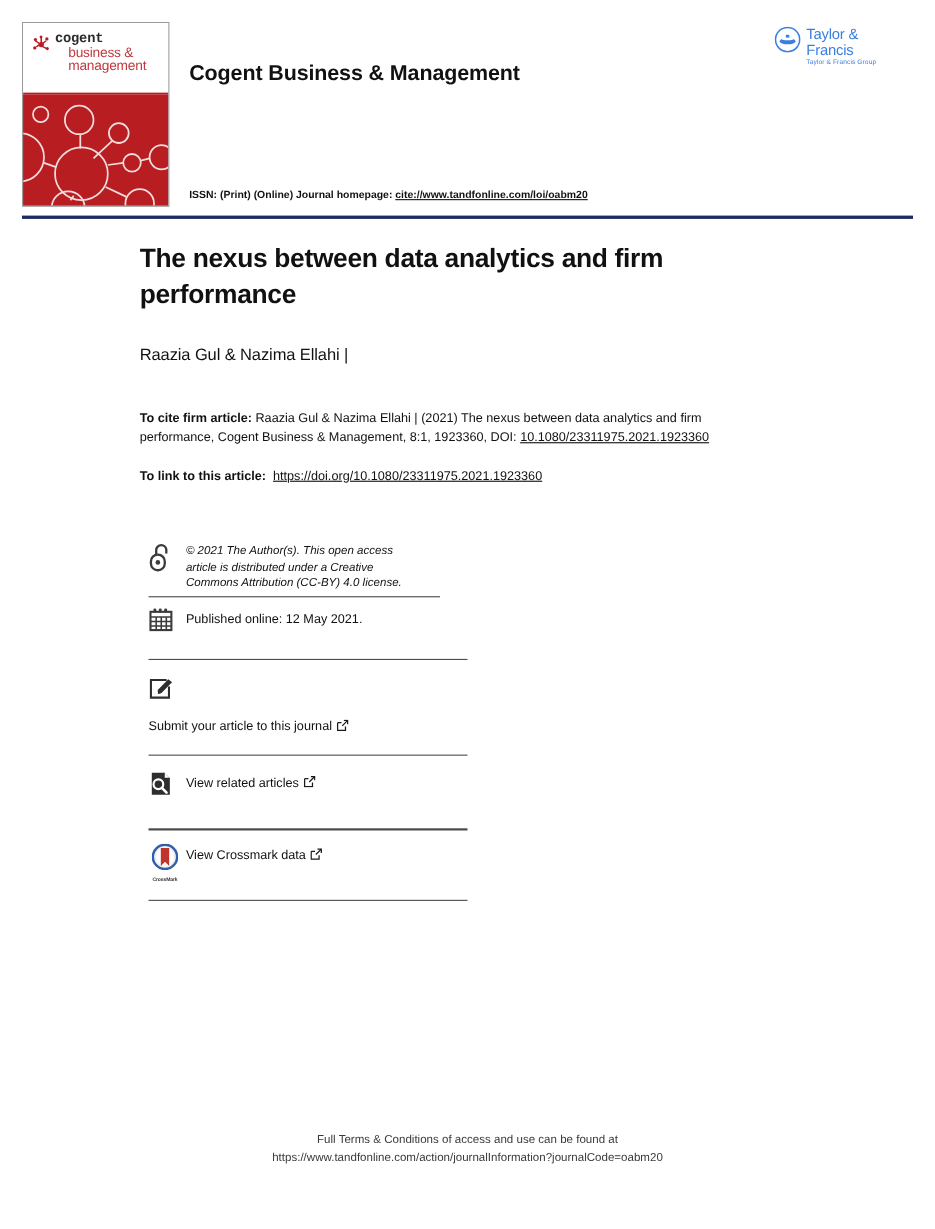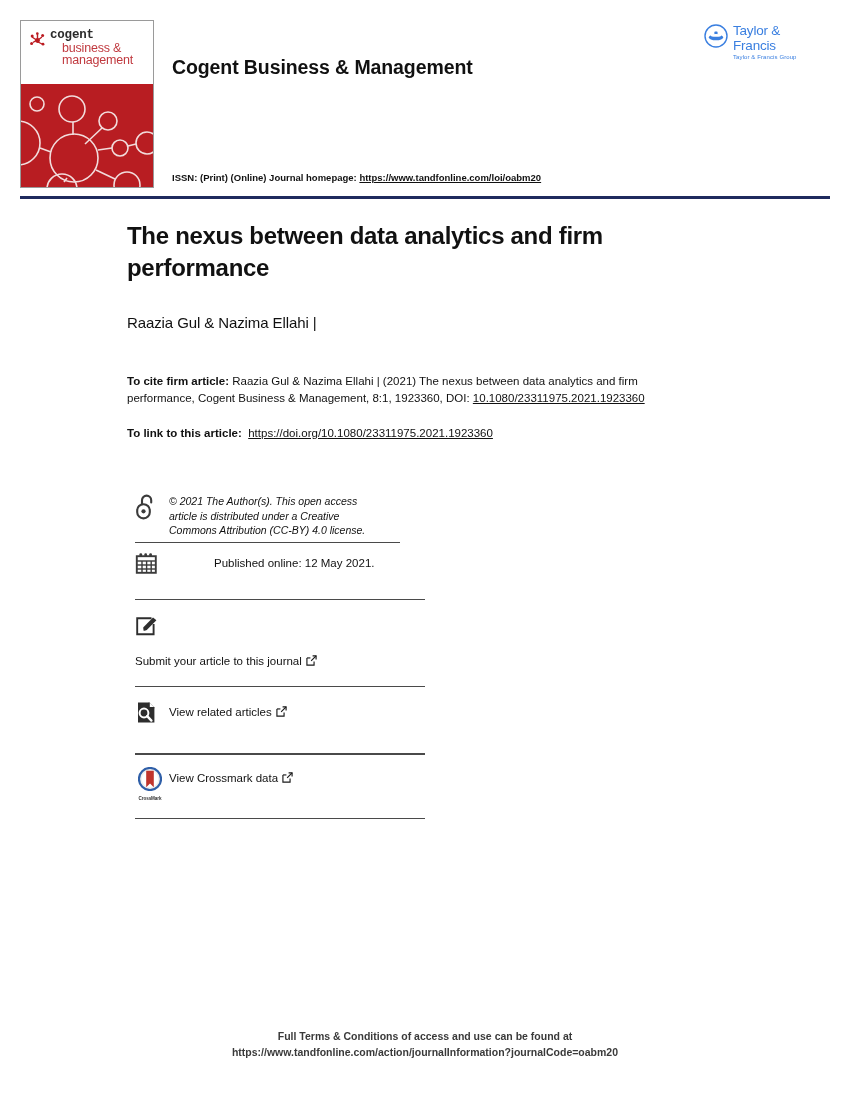--- a/index.html
+++ b/index.html
@@ -230,21 +230,21 @@
   }
   .divider {
     height: 1.4px;
     background: #4a4a4a;
     width: 292px;
   }
   .divider.short { width: 265px; }
   .divider.wide { width: 290px; }
 
   .row-oa { padding-bottom: 4px; font-style: italic; }
-  .row-date { padding: 8px 0 10px 0; gap: 45px; }
+  .row-date { padding: 8px 0 10px 0; }
   .row-submit { padding: 14px 0 16px 0; flex-direction: column; }
   .row-related { padding: 13px 0 15px 0; }
   .row-crossmark { padding: 11px 0 14px 0; }
 
   .crossmark-wrap {
     position: relative;
     width: 30px;
     text-align: center;
   }
   .crossmark-label {
@@ -265,21 +265,20 @@
   
   .footer {
     position: absolute;
     left: 0;
     top: 1028px;
     width: 850px;
     text-align: center;
     font-size: 10.5px;
     line-height: 16px;
     color: #3a3a3a;
-    font-weight: bold;
   }
   .footer div { display: block; }
 </style>
 </head>
 <body>
 
 <div class="header">
 
   <div class="cover-thumb">
     <div class="cover-top">
@@ -341,21 +340,21 @@
         <ellipse cx="12" cy="11.4" rx="5.4" ry="1.3" fill="#ffffff"></ellipse>
       </svg>
     </span>
     <span class="tf-text">
       <span class="tf-name">Taylor &amp; Francis</span>
       <span class="tf-group">Taylor &amp; Francis Group</span>
     </span>
   </div>
 
   <div class="issn-line">
-    <span>ISSN: (Print) (Online) Journal homepage: </span><a class="issn-link" href="#">https://www.tandfonline.com/loi/oabm20</a>
+    <span>ISSN: (Print) (Online) Journal homepage: </span><a class="issn-link" href="#">cite://www.tandfonline.com/loi/oabm20</a>
   </div>
 </div>
 
 <div class="header-rule"></div>
 
 <div class="content">
   <h1 class="article-title">The nexus between data analytics and firm performance</h1>
 
   <div class="authors">Raazia Gul &amp; Nazima Ellahi |</div>
 

